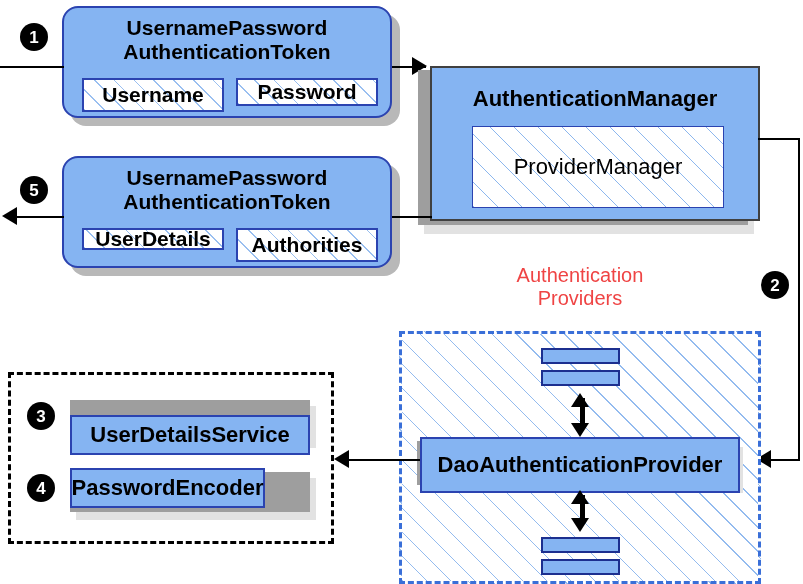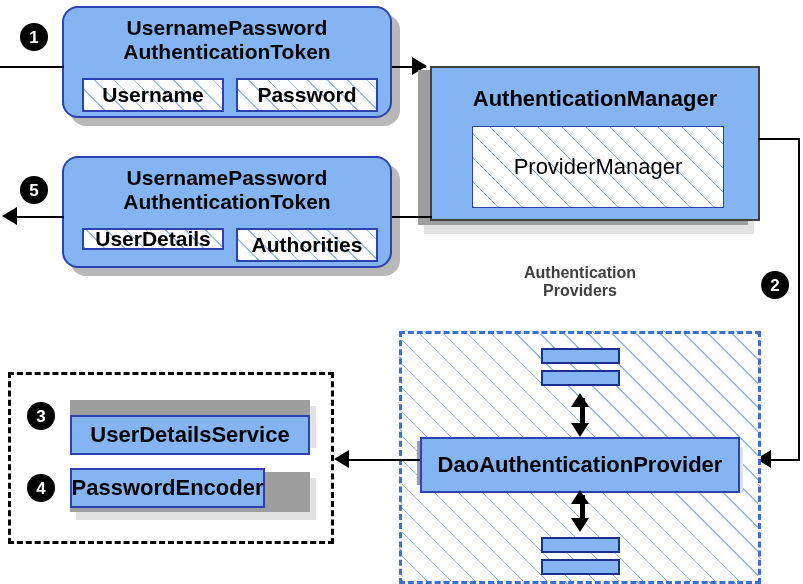--- a/index.html
+++ b/index.html
@@ -66,22 +66,22 @@
   .plain-blue{
     position:absolute;border:2px solid #2b43b0;background:#85b4f2;
     box-sizing:border-box;display:flex;align-items:center;justify-content:center;
     font-weight:bold;font-size:22px;color:#000;white-space:nowrap;
   }
   .bar{
     position:absolute;border:2px solid #1c2f8f;background:#85b4f2;box-sizing:border-box;
   }
 
   .group-title{
-    position:absolute;text-align:center;font-weight:bold;font-size:16px;
-    color:#404040;line-height:1.15;
+    position:absolute;text-align:center;font-weight:normal;font-size:20px;
+    color:#ef4444;line-height:1.15;
   }
 
   
   .hline{position:absolute;height:0;border-top:2px solid #000;}
   .vline{position:absolute;width:0;border-left:2px solid #000;}
 
   .arrow-l{position:absolute;width:0;height:0;
     border-top:9px solid transparent;border-bottom:9px solid transparent;
     border-right:15px solid #000;}
   .arrow-r{position:absolute;width:0;height:0;
@@ -99,21 +99,21 @@
 
 <div id="canvas">
 
   <div class="token-shadow" style="left:70px;top:14px;width:330px;height:112px;"></div>
   <div class="token-card" style="left:62px;top:6px;width:330px;height:112px;">
     <div class="token-title" style="top:8px;">
       <div>UsernamePassword</div>
       <div>AuthenticationToken</div>
     </div>
     <div class="slot" style="left:18px;top:70px;width:142px;height:34px;">Username</div>
-    <div class="slot" style="left:172px;top:70px;width:142px;height:34px;">Password</div>
+    <div class="slot" style="left:172px;top:70px;width:142px;height:28px;">Password</div>
   </div>
   <div class="badge" style="left:21px;top:24px;">1</div>
 
   <div class="hline" style="left:0px;top:66px;width:64px;"></div>
 
   <div class="hline" style="left:392px;top:66px;width:34px;"></div>
   <div class="arrow-r" style="left:412px;top:57px;"></div>
 
   <div class="sh-light" style="left:424px;top:76px;width:330px;height:158px;"></div>
   <div class="sh-dark" style="left:418px;top:70px;width:330px;height:155px;"></div>

